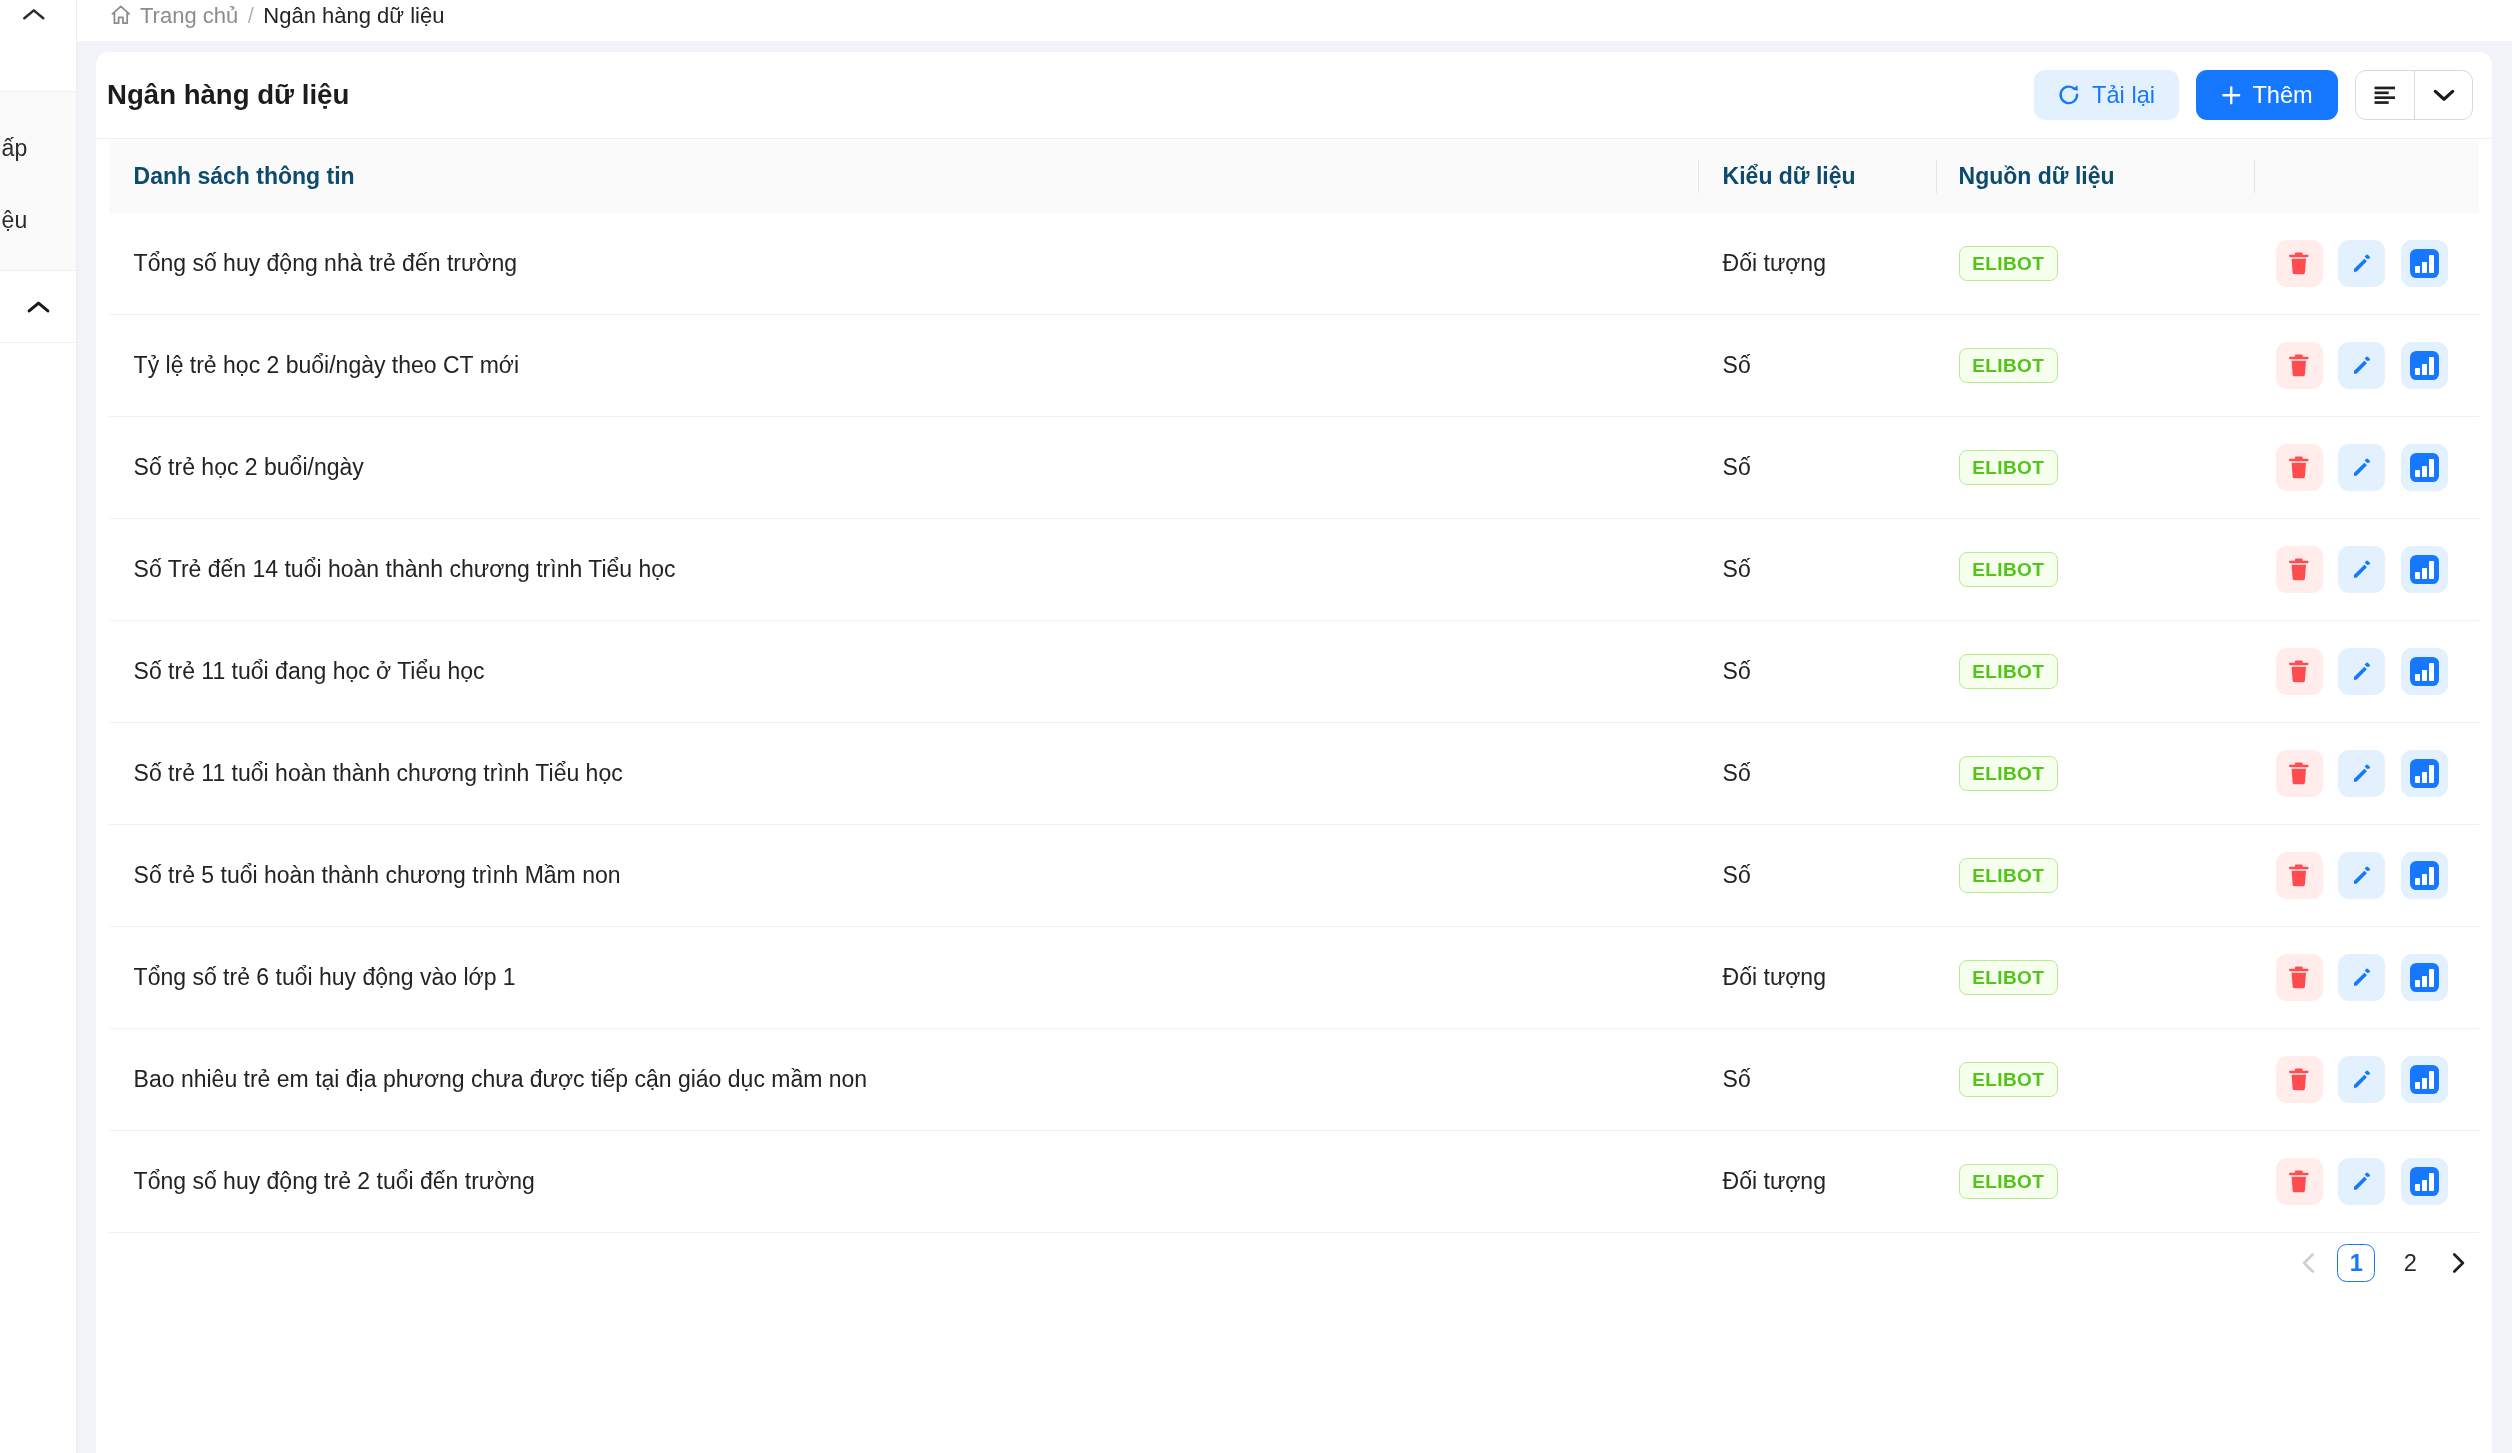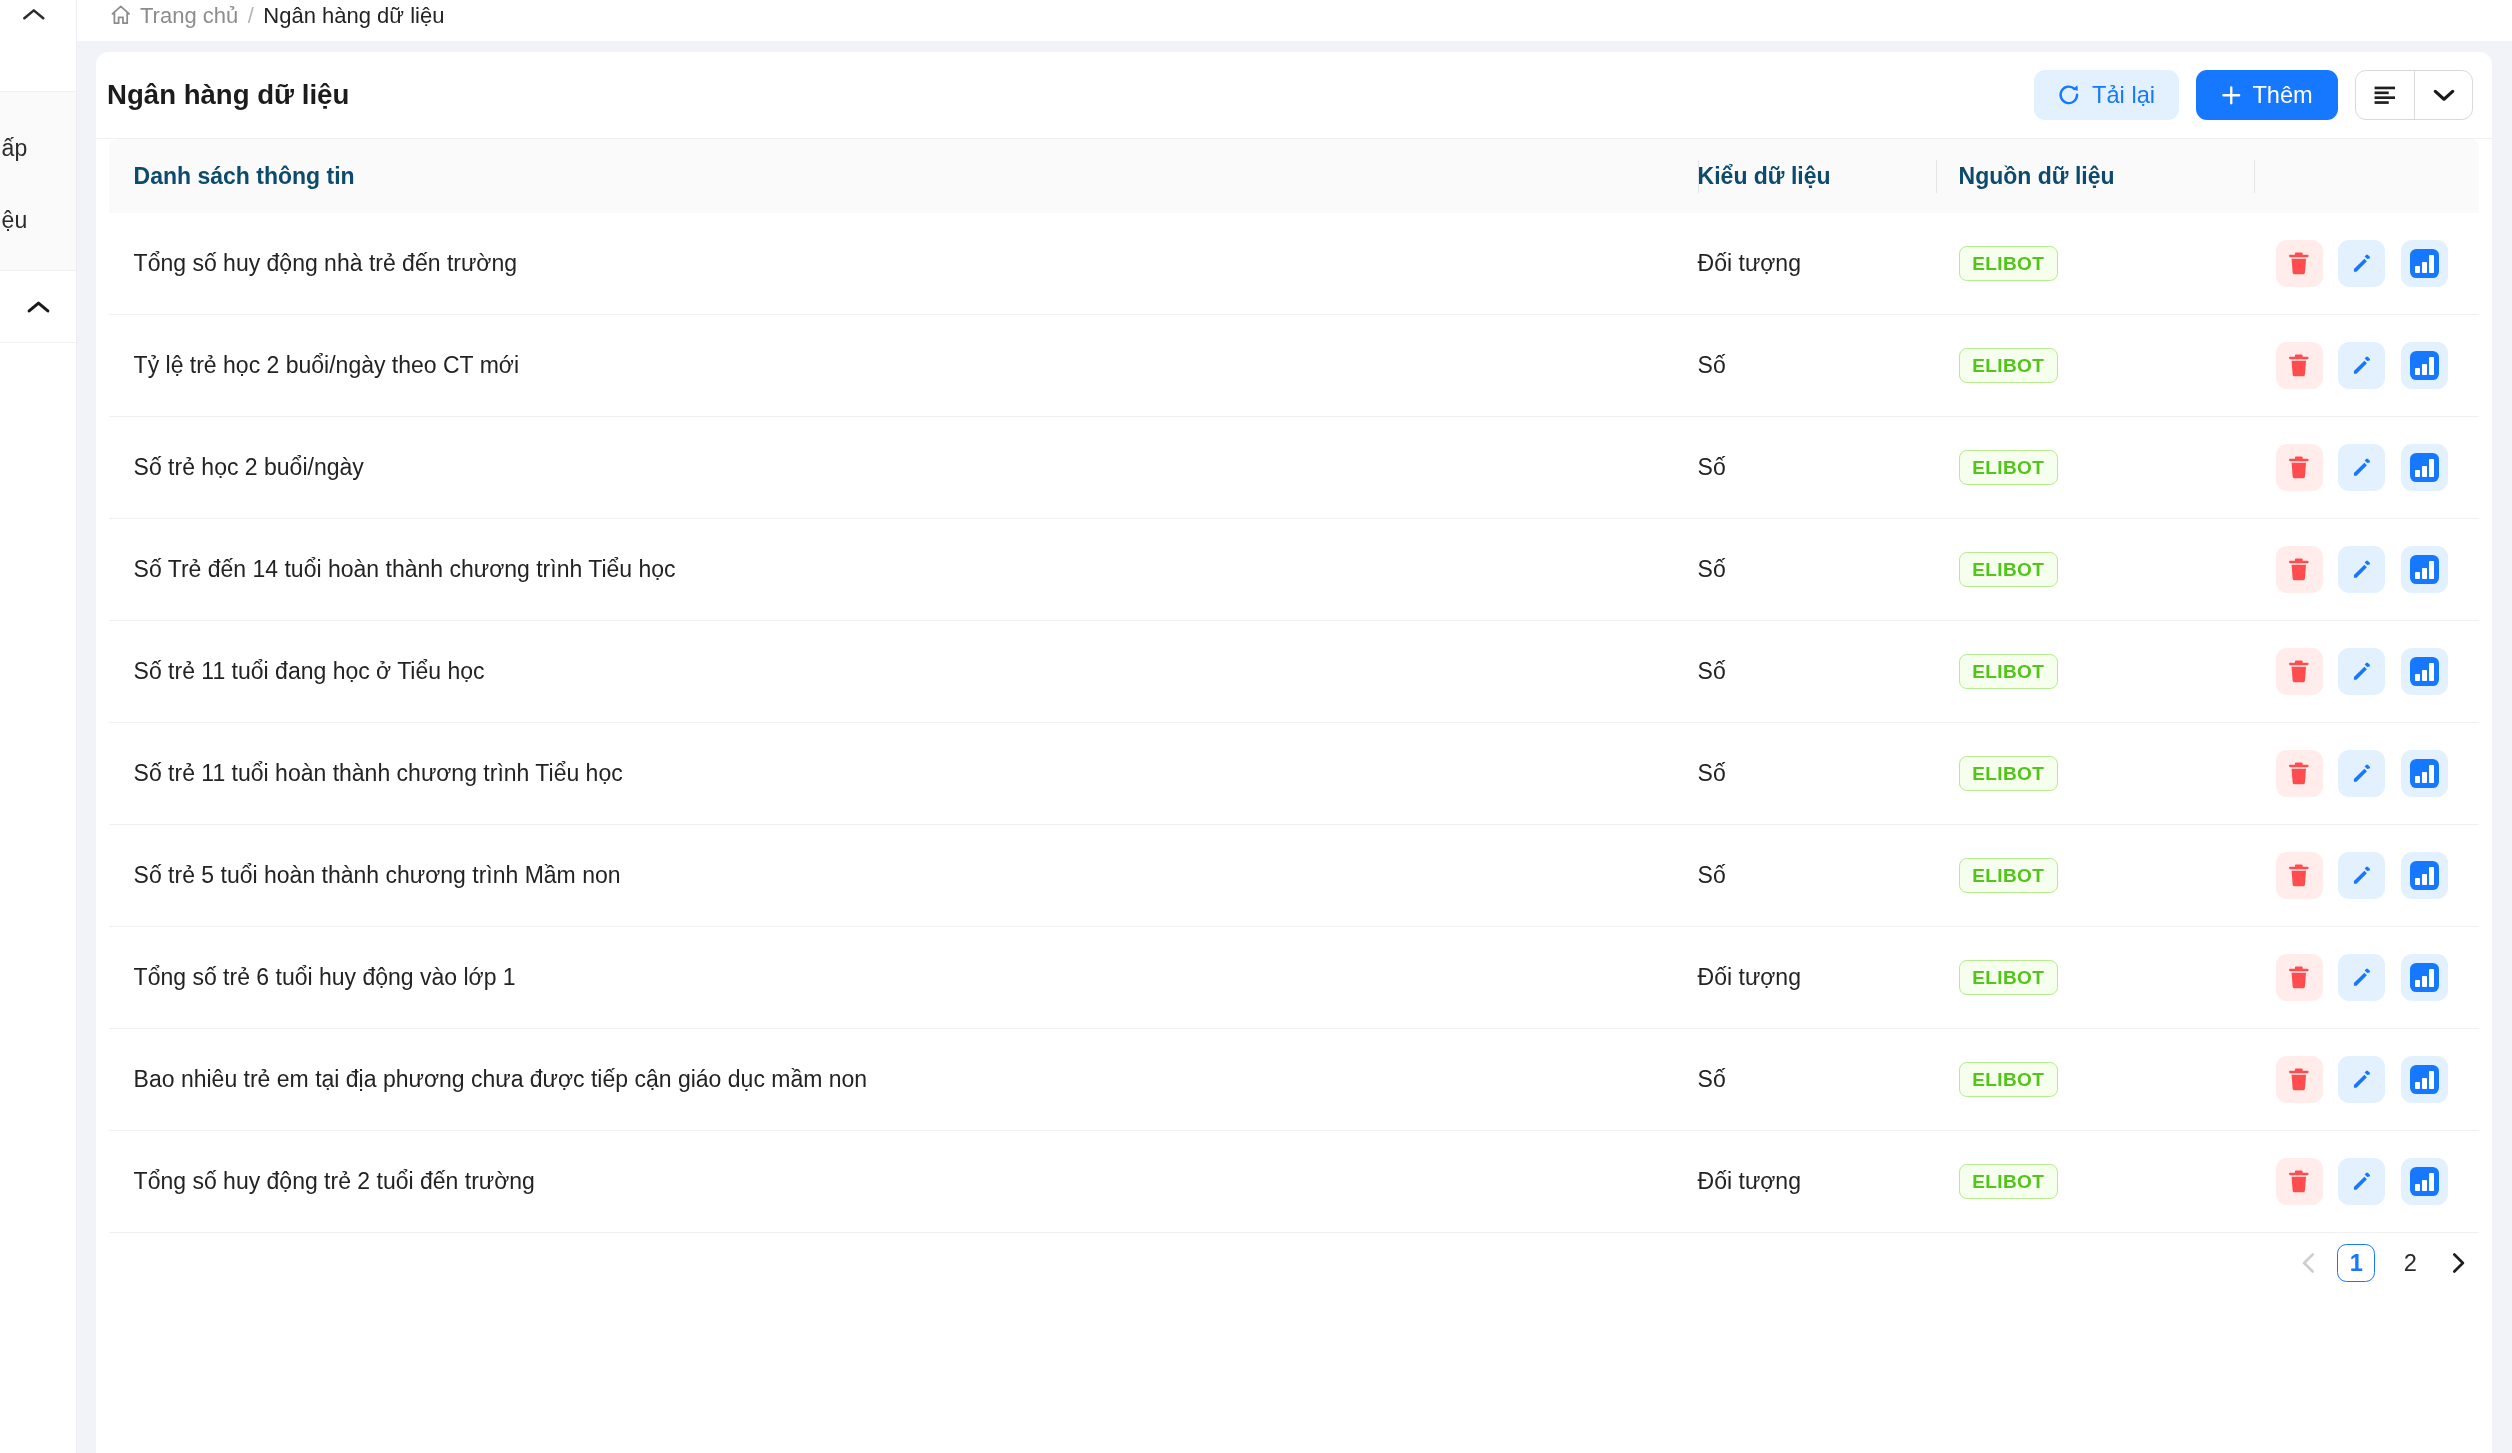--- a/index.html
+++ b/index.html
@@ -41,21 +41,21 @@
   .search-row { padding:23px 12.6px 14px; }
   .search-box { height:49px; border:1.6px solid #4096ff; border-radius:9.5px; box-shadow:0 0 0 2.4px rgba(22,119,255,0.08); display:flex; align-items:center; padding:0 17.3px 0 23.6px; background:#fff; cursor:text; }
   .search-text { font-size:23.6px; color:#1f1f1f; }
   .caret { width:1.6px; height:28px; background:#222; margin-left:7px; }
   .clear-btn { margin-left:auto; width:26px; height:26px; border-radius:50%; background:#c9ccd2; color:#fff; font-size:15px; display:flex; align-items:center; justify-content:center; cursor:pointer; }
   
   .table { margin:0 12.6px; }
   .t-head { display:flex; align-items:center; height:74px; background:#fafafa; border-radius:7.9px 7.9px 0 0; font-size:23px; font-weight:700; color:#0c4a6e; }
   .t-cell { flex:none; }
   .c1 { width:1589px; padding-left:25px; }
-  .c2 { width:238px; }
+  .c2 { width:238px; padding-left:25px; }
   .c3 { width:318px; padding-left:23px; }
   .c4 { flex:1; }
   .t-head .t-cell { position:relative; height:100%; display:flex; align-items:center; }
   .t-head .t-cell.sep::before { content:""; position:absolute; left:0; top:20.5px; bottom:20.5px; width:0.8px; background:#e4e4e4; }
   .t-row { display:flex; align-items:center; height:102px; border-bottom:0.8px solid #f0f0f0; font-size:23px; color:#232323; }
   .badge { display:inline-block; padding:5.5px 12.6px; font-size:19px; font-weight:700; letter-spacing:0.4px; color:#52c41a; background:#f6ffed; border:1.6px solid #b7eb8f; border-radius:7.9px; }
   .actions { display:flex; gap:15.8px; padding-left:22px; }
   .action-btn { width:47px; height:47px; border-radius:11px; border:none; display:flex; align-items:center; justify-content:center; cursor:pointer; }
   .a-del { background:#ffeceb; }
   .a-edit { background:#e3f1ff; }

